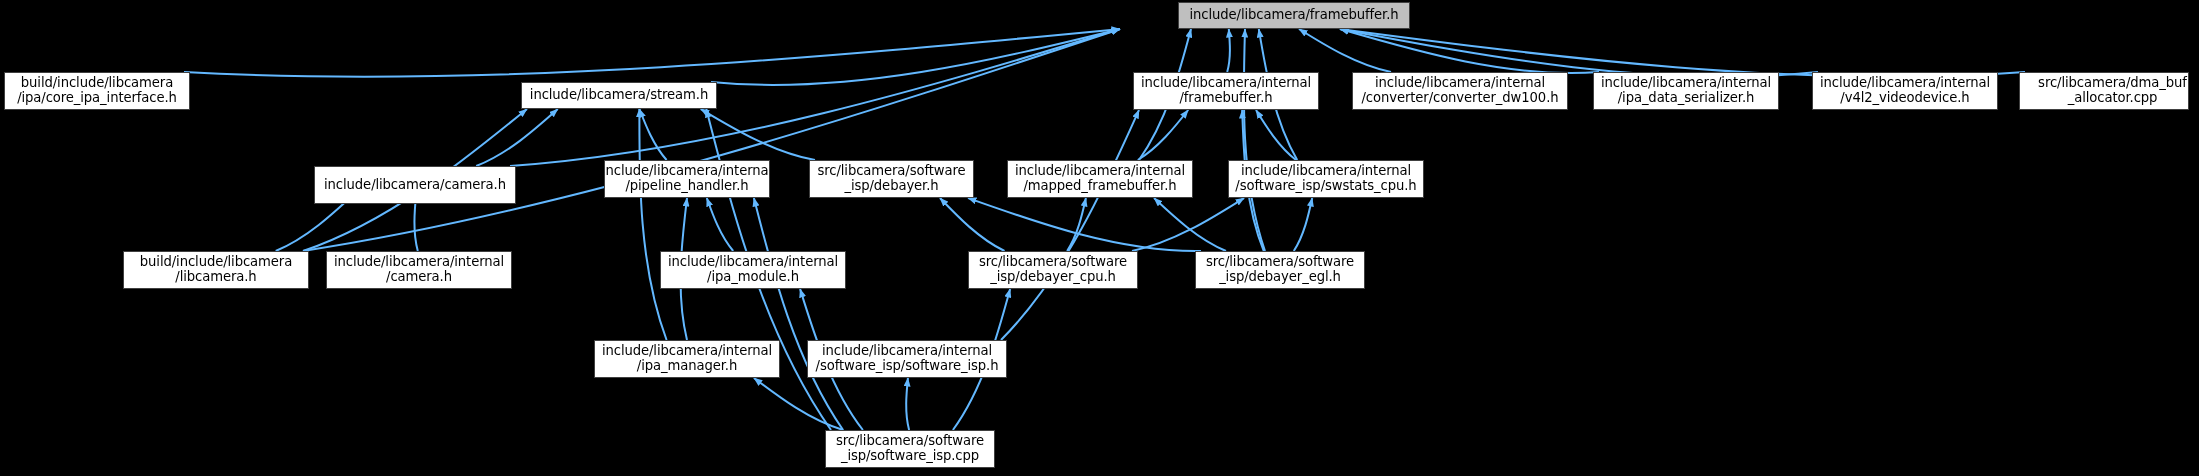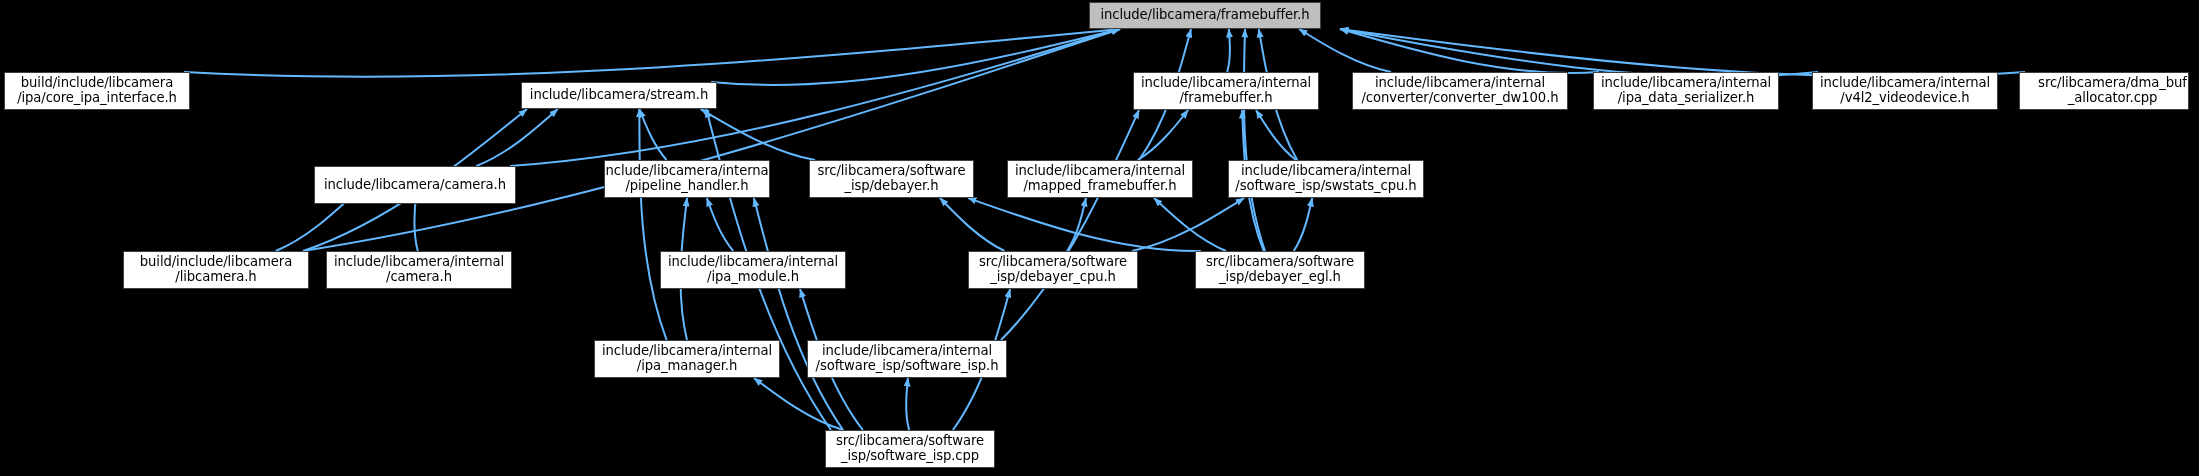--- a/index.html
+++ b/index.html
@@ -94,21 +94,21 @@
         <path d="M 952.9 430 C 983.197 388.1032 998.0160000000001 333.3592 1010.1 289" fill="none" stroke="#63b8ff" stroke-width="2" marker-end="url(#arrow)"></path>
         <path d="M 843.1 430 C 809.452 420.0652 778.788 396.81120000000004 753.9 378" fill="none" stroke="#63b8ff" stroke-width="2" marker-end="url(#arrow)"></path>
         <path d="M 909.1 430 C 904.492 412.93719999999996 906.388 393.64320000000004 907.9 378" fill="none" stroke="#63b8ff" stroke-width="2" marker-end="url(#arrow)"></path>
         <path d="M 1001 340 C 1065.17 275.278 1105.8799999999999 183.968 1139 110" fill="none" stroke="#63b8ff" stroke-width="2" marker-end="url(#arrow)"></path>
         <path d="M 1137.8 160 C 1158.482 147.5824 1174.8799999999999 126.8144 1188.2 110" fill="none" stroke="#63b8ff" stroke-width="2" marker-end="url(#arrow)"></path>
         <path d="M 1296 160 C 1278.75 146.74 1266.2 126.44 1256 110" fill="none" stroke="#63b8ff" stroke-width="2" marker-end="url(#arrow)"></path>
         <path d="M 1263.8 251 C 1245.251 206.21959999999999 1243.604 153.07760000000002 1242.2 110" fill="none" stroke="#63b8ff" stroke-width="2" marker-end="url(#arrow)"></path>
       </g>
   </svg>
   <div id="nodes">
-      <div class="node root" style="left: 1089px; top: 2px; width: 232px; height: 27px;"><span class="label">include/libcamera/framebuffer.h</span></div>
+      <div class="node root" style="left: 1178px; top: 2px; width: 232px; height: 27px;"><span class="label">include/libcamera/framebuffer.h</span></div>
       <div class="node" style="left: 4px; top: 72px; width: 186px; height: 38px;"><span class="label">build/include/libcamera
 /ipa/core_ipa_interface.h</span></div>
       <div class="node" style="left: 521px; top: 82px; width: 196px; height: 27px;"><span class="label">include/libcamera/stream.h</span></div>
       <div class="node" style="left: 1133px; top: 72px; width: 186px; height: 38px;"><span class="label">include/libcamera/internal
 /framebuffer.h</span></div>
       <div class="node" style="left: 1352px; top: 72px; width: 216px; height: 38px;"><span class="label">include/libcamera/internal
 /converter/converter_dw100.h</span></div>
       <div class="node" style="left: 1593px; top: 72px; width: 186px; height: 38px;"><span class="label">include/libcamera/internal
 /ipa_data_serializer.h</span></div>
       <div class="node" style="left: 1812px; top: 72px; width: 186px; height: 38px;"><span class="label">include/libcamera/internal

